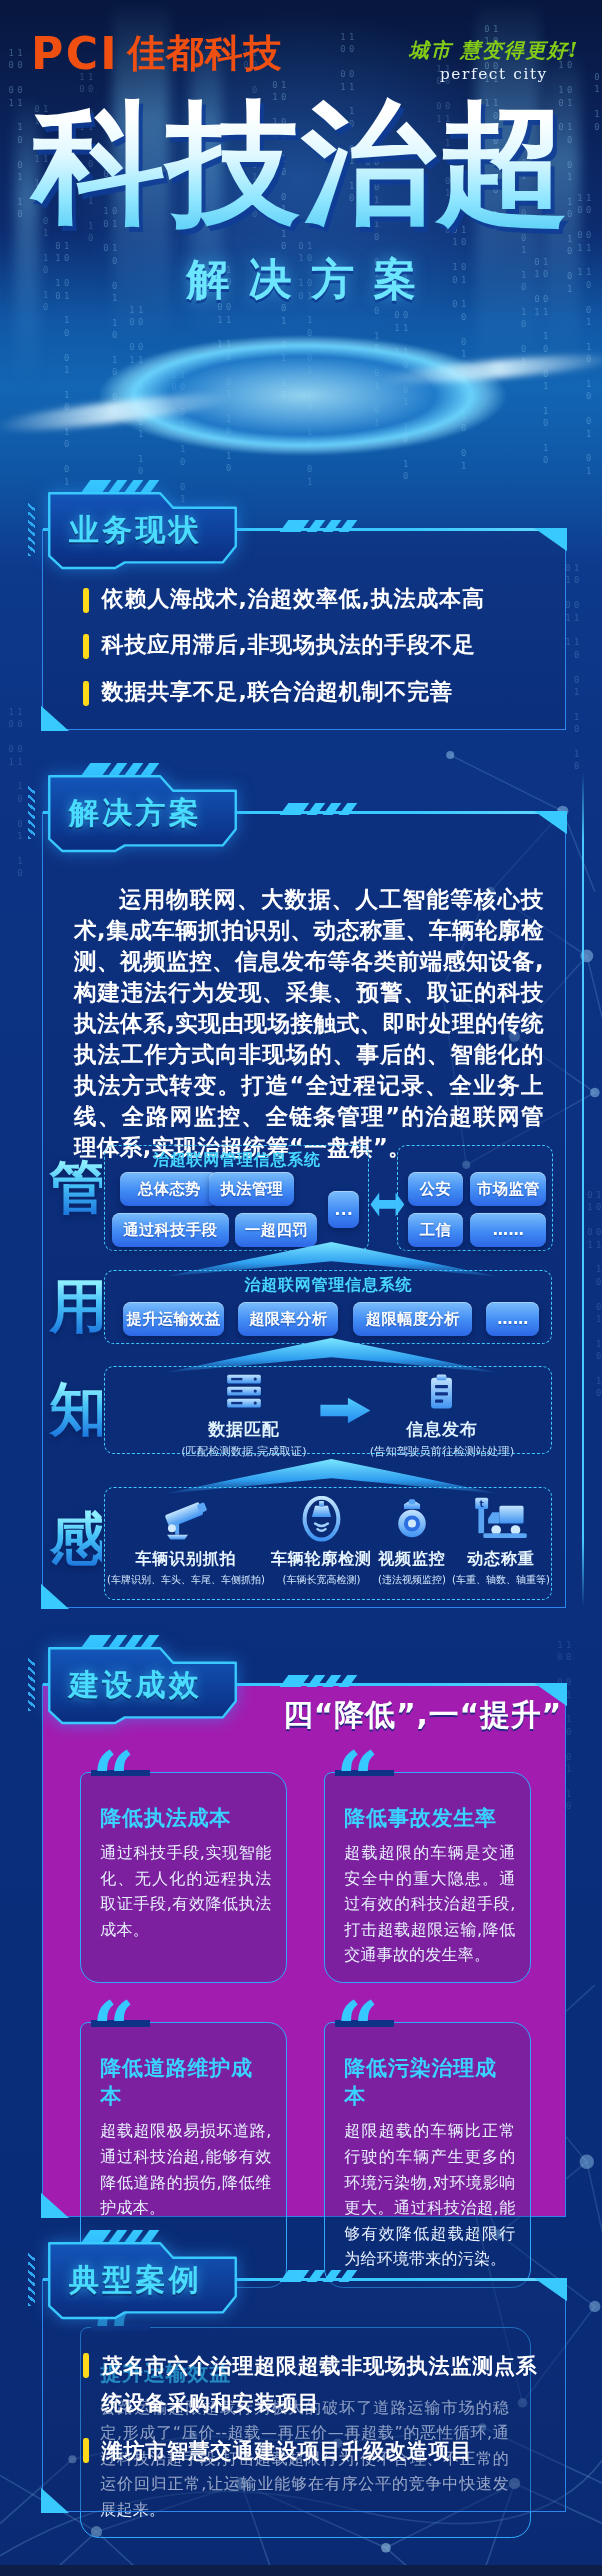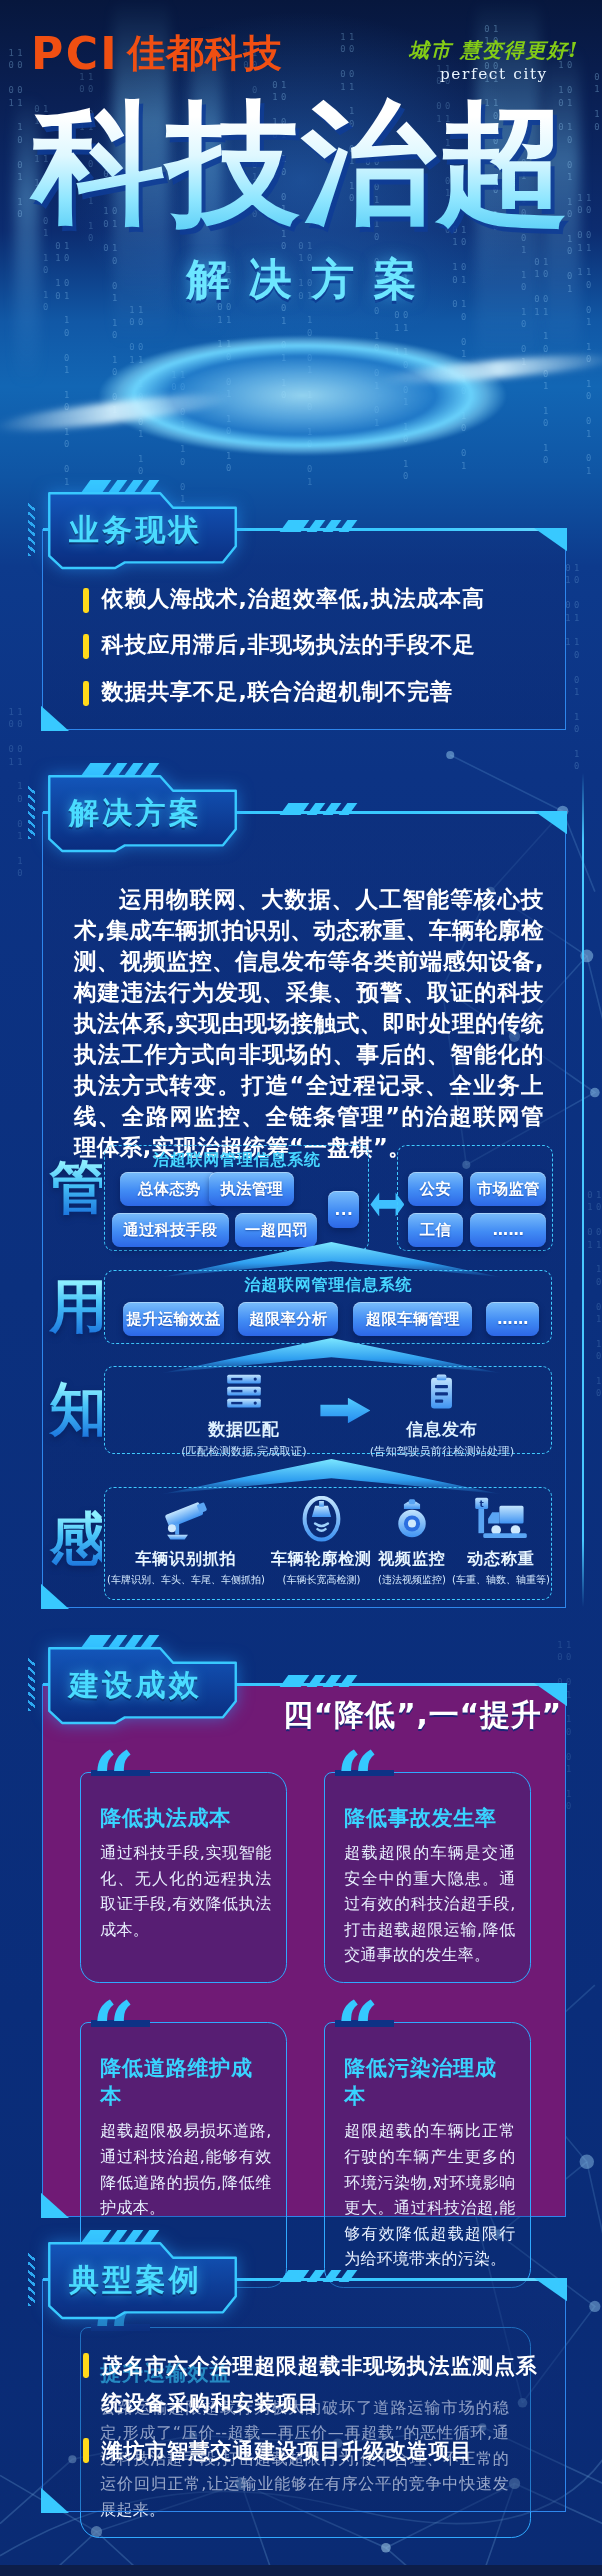--- a/index.html
+++ b/index.html
@@ -302,21 +302,21 @@
       </div>
     </div>
 
     <div class="up-arrow" style="left:113px;top:103px;"></div>
 
     <div class="dg-row" style="top:131px;height:74px;">
       <div class="dbox" style="left:0;width:448px;height:74px;">
         <div class="sys-title">治超联网管理信息系统</div>
         <div class="chip" style="left:17.7px;top:31px;width:101px;">提升运输效益</div>
         <div class="chip" style="left:133px;top:31px;width:100px;">超限率分析</div>
-        <div class="chip" style="left:248px;top:31px;width:119px;">超限车辆管理</div>
+        <div class="chip" style="left:248px;top:31px;width:119px;">超限幅度分析</div>
         <div class="chip" style="left:381px;top:31px;width:53px;">……</div>
       </div>
     </div>
 
     <div class="up-arrow" style="left:113px;top:199px;"></div>
 
     <div class="dg-row" style="top:227px;height:88px;">
       <div class="dbox" style="left:0;width:448px;height:88px;">
         <div class="ditem" style="left:58px;top:6.4px;width:161px;">
           <span>
@@ -416,21 +416,21 @@
             </span>
             <span class="nm">动态称重</span>
             <span class="ds">(车重、轴数、轴重等)</span>
           </div>
         </div>
       </div>
     </div>
   </div>
 </div>
 
-<div class="panel" style="top:1684px;height:531px;background:#701a75;">
+<div class="panel" style="top:1684px;height:531px;background:#a21caf;">
   <div class="topline"></div>
   <div class="stripes panel-stripes">
       <i></i>
       <i></i>
       <i></i>
       <i></i>
     </div>
   <div class="corner-tr"></div>
   <div class="corner-bl"></div>
   <div class="badge">

